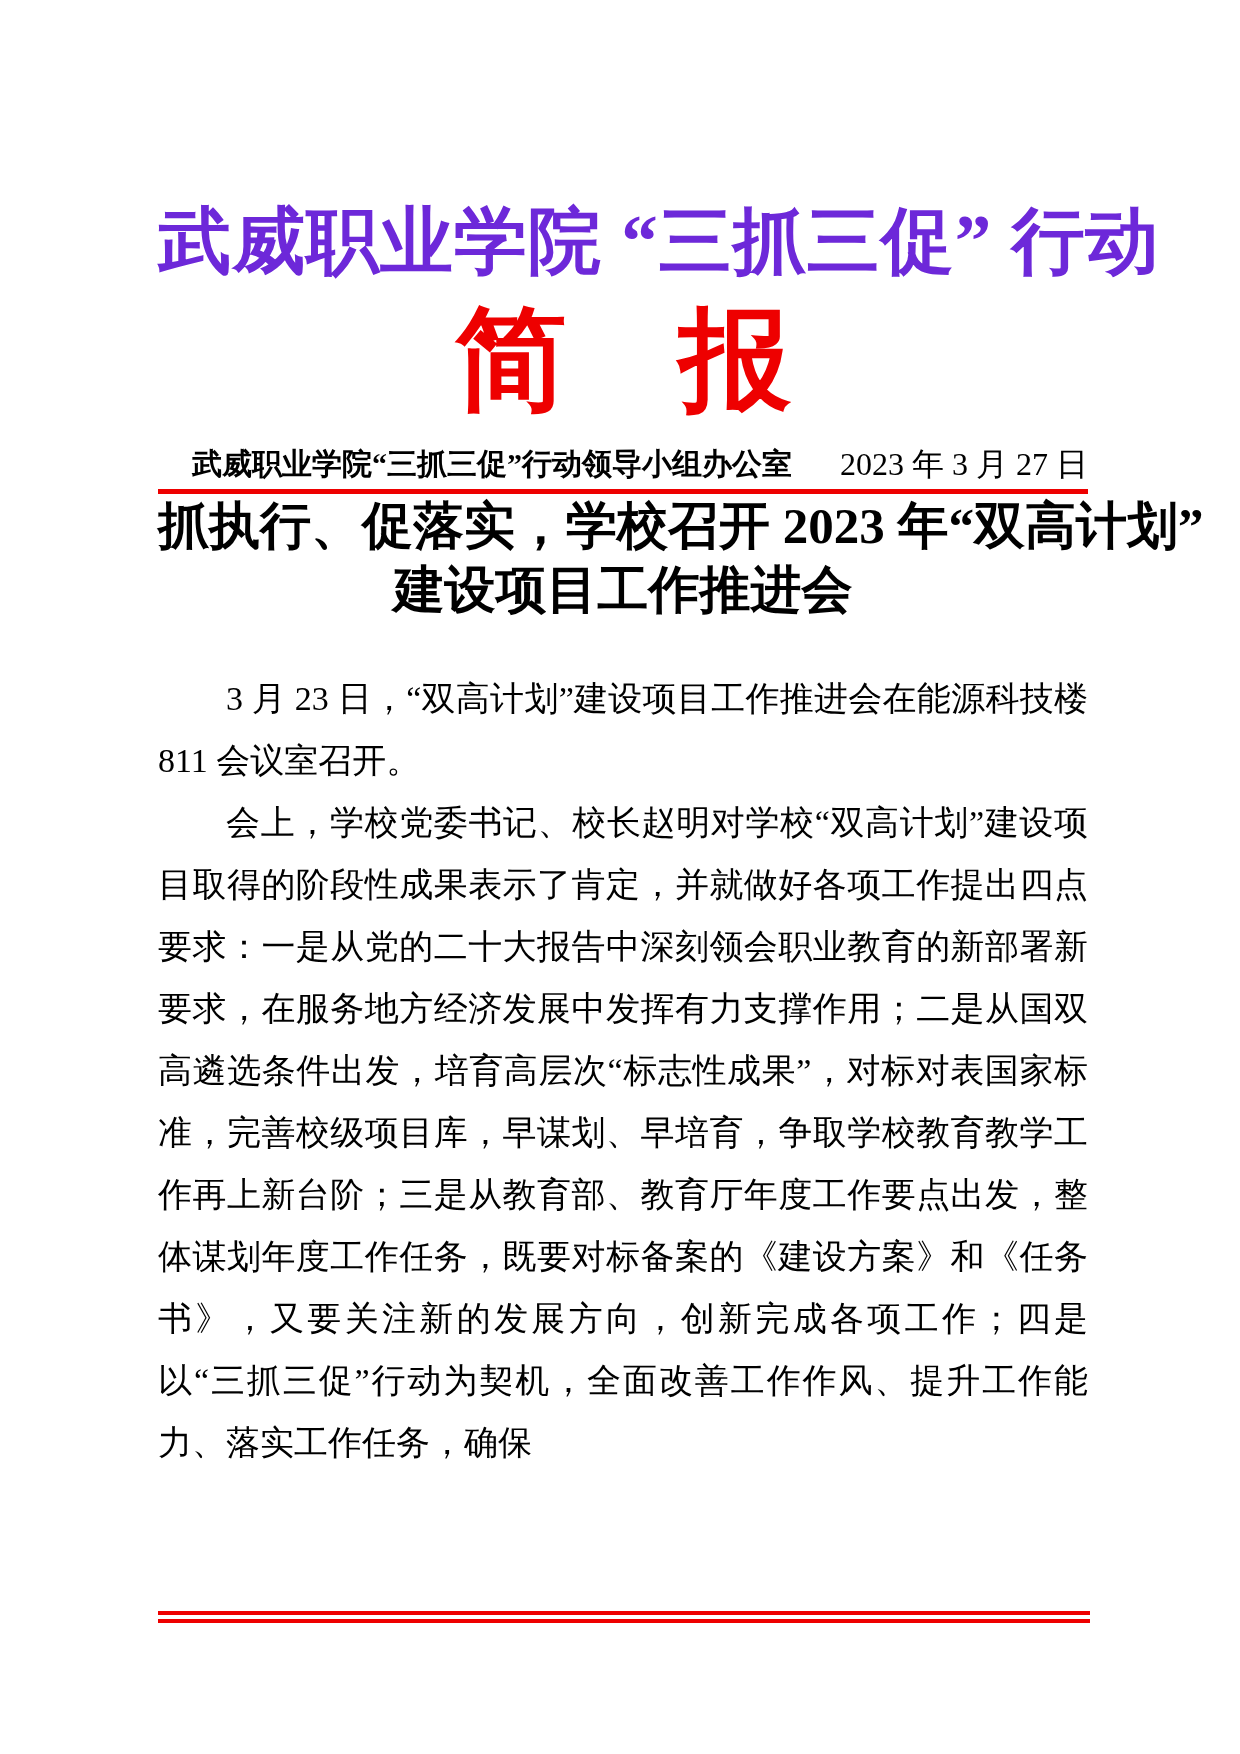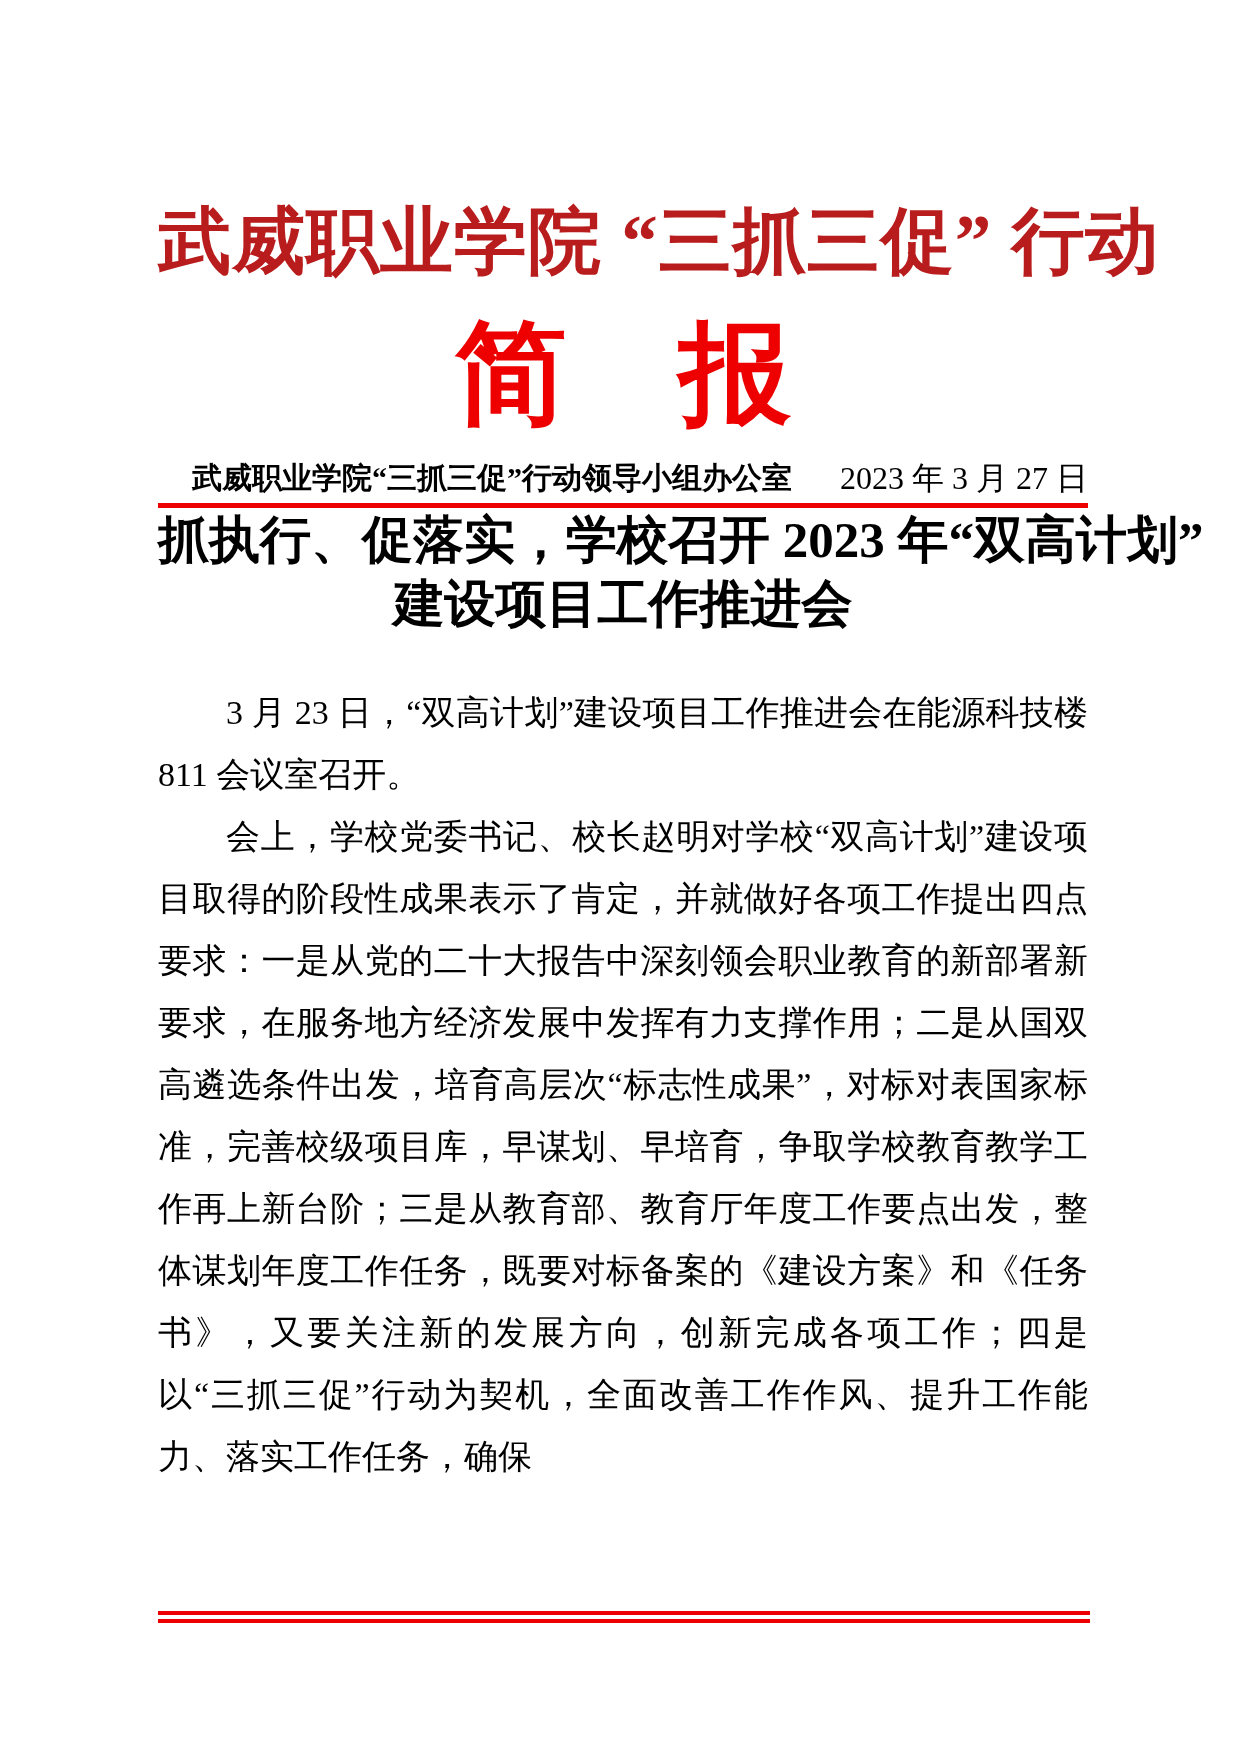--- a/index.html
+++ b/index.html
@@ -14,34 +14,34 @@
     margin: 0 auto;
     background: #ffffff;
     font-family: "Liberation Serif", serif;
     color: #000000;
     overflow: hidden;
     box-sizing: border-box;
     padding: 200px 152px 0 158px;
   }
   .masthead-title {
     text-align: center;
-    color: #b91c1c;
+    color: #6d28d9;
     font-weight: bold;
     font-size: 73px;
     line-height: 84px;
     letter-spacing: 1px;
     white-space: nowrap;
   }
   .masthead-subtitle {
     text-align: center;
     color: #ee0000;
     font-weight: bold;
     font-size: 112px;
     line-height: 120px;
-    margin-top: 30px;
+    margin-top: 16px;
     white-space: nowrap;
   }
   .issue-line {
     text-align: center;
     font-weight: bold;
     font-size: 40px;
     line-height: 50px;
     margin-top: 48px;
     letter-spacing: 4px;
   }

